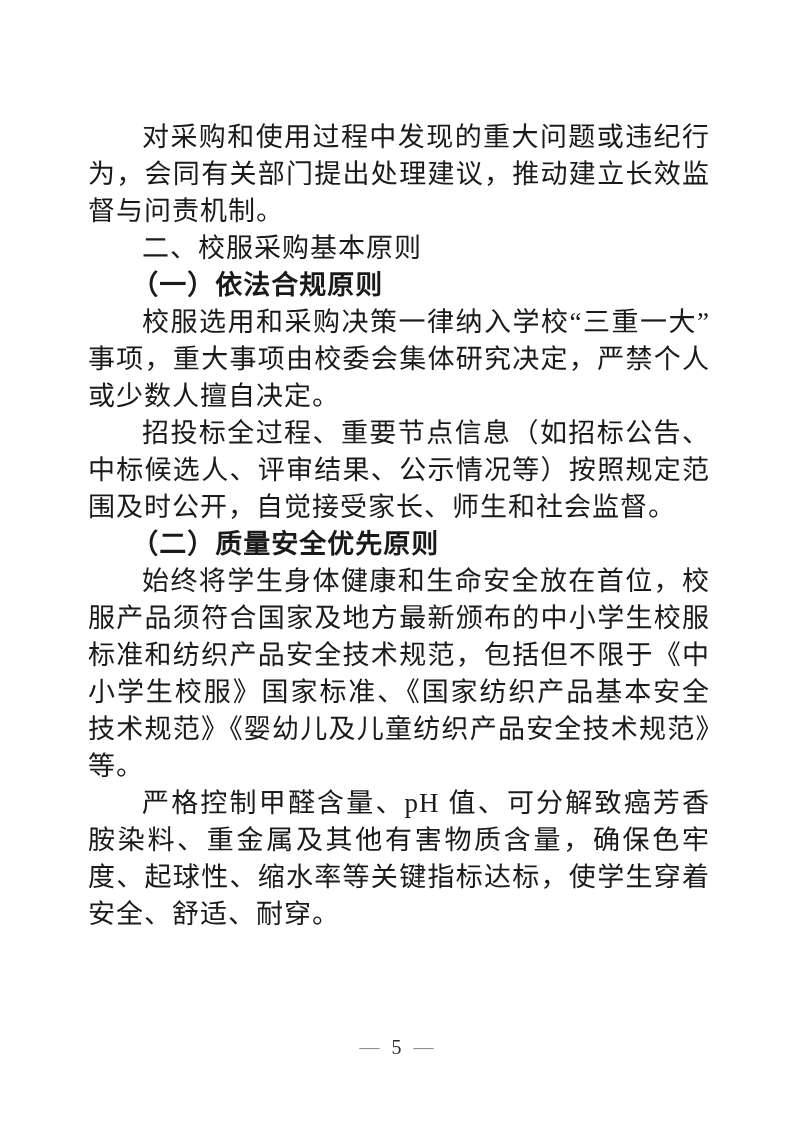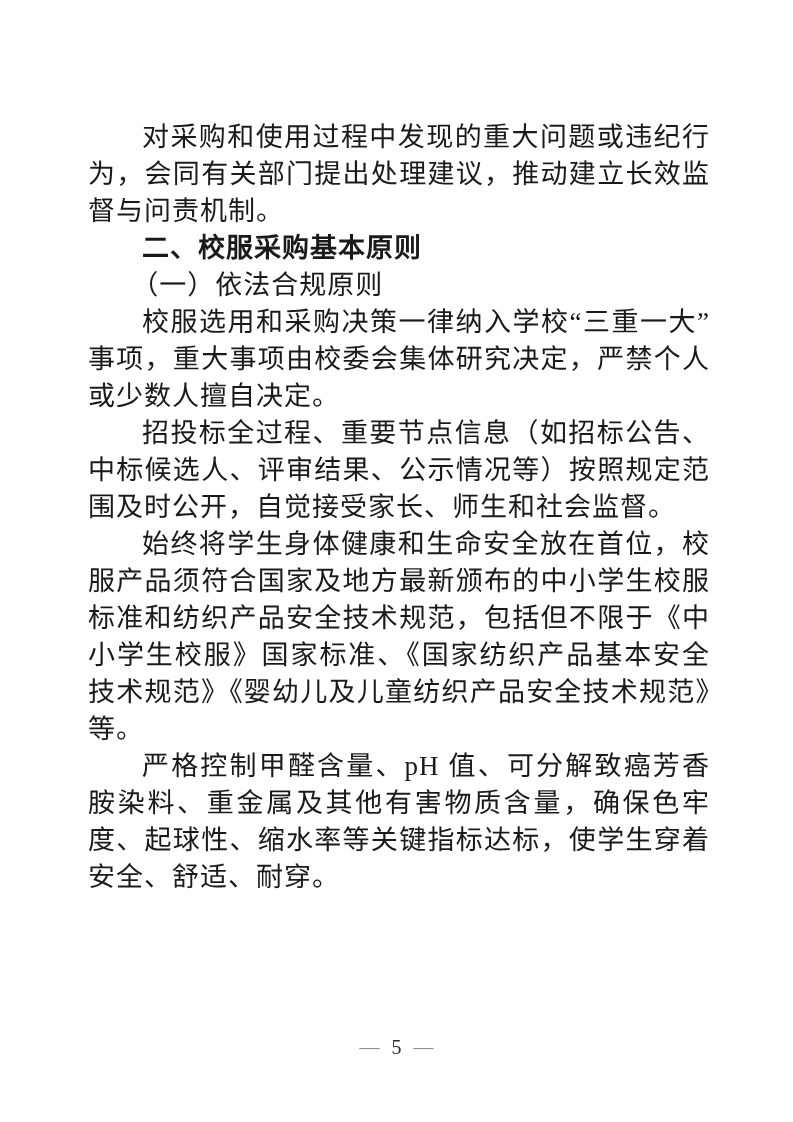--- a/index.html
+++ b/index.html
@@ -31,25 +31,25 @@
     letter-spacing: 1px;
     font-weight: normal;
   }
   .para {
     text-align: justify;
     text-justify: inter-ideograph;
     text-indent: 2em;
   }
   .h1 {
     font-family: "Liberation Sans", "DejaVu Sans", sans-serif;
-    font-weight: 700;
+    font-weight: 400;
     text-indent: 2em;
   }
   .h2 {
-    font-weight: 400;
+    font-weight: 700;
     text-indent: 1.6em;
   }
   .footer {
     position: absolute;
     left: 0;
     top: 1034px;
     width: 100%;
     text-align: center;
     font-size: 20px;
     line-height: 26px;
@@ -67,20 +67,21 @@
 </head>
 <body>
 
 <div class="page">
   <main class="content">
     <p class="para">对采购和使用过程中发现的重大问题或违纪行为，会同有关部门提出处理建议，推动建立长效监督与问责机制。</p>
     <h2 class="h1">二、校服采购基本原则</h2>
     <h3 class="h2">（一）依法合规原则</h3>
     <p class="para">校服选用和采购决策一律纳入学校“三重一大”事项，重大事项由校委会集体研究决定，严禁个人或少数人擅自决定。</p>
     <p class="para">招投标全过程、重要节点信息（如招标公告、中标候选人、评审结果、公示情况等）按照规定范围及时公开，自觉接受家长、师生和社会监督。</p>
+    <h3 class="h2">（二）质量安全优先原则</h3>
     <p class="para">始终将学生身体健康和生命安全放在首位，校服产品须符合国家及地方最新颁布的中小学生校服标准和纺织产品安全技术规范，包括但不限于《中小学生校服》国家标准、《国家纺织产品基本安全技术规范》《婴幼儿及儿童纺织产品安全技术规范》等。</p>
     <p class="para">严格控制甲醛含量、pH 值、可分解致癌芳香胺染料、重金属及其他有害物质含量，确保色牢度、起球性、缩水率等关键指标达标，使学生穿着安全、舒适、耐穿。</p>
   </main>
 
   <footer class="footer">
     <span class="dash">—</span><span class="pagenum">5</span><span class="dash">—</span>
   </footer>
 </div>
 
 </body></html>

